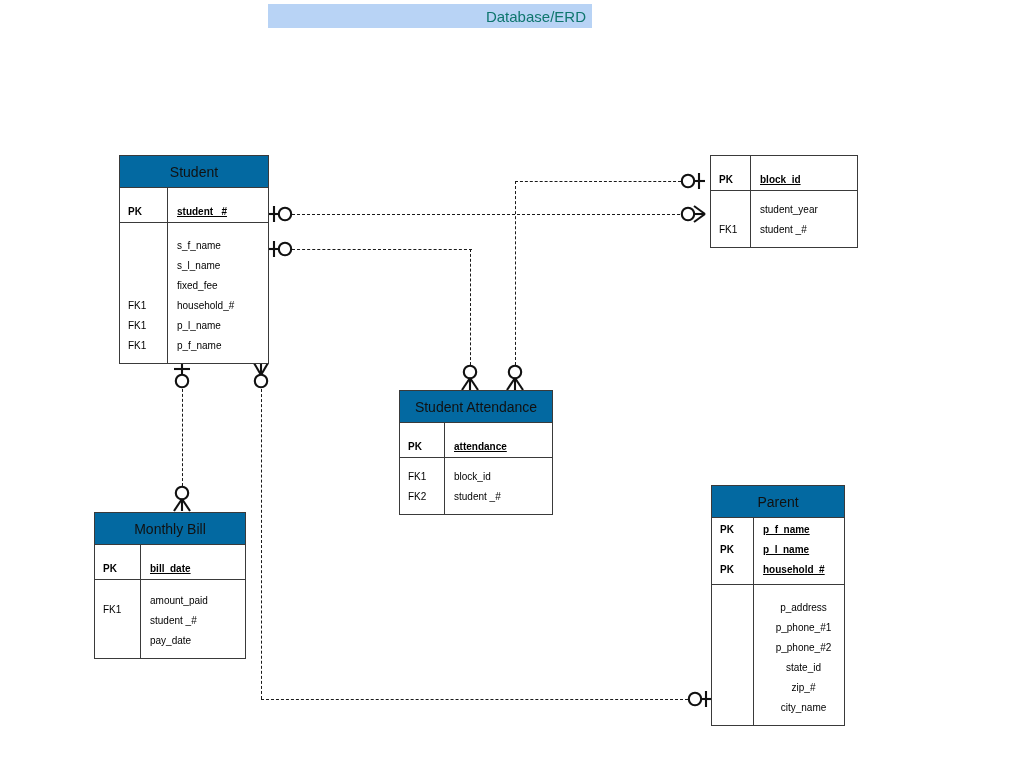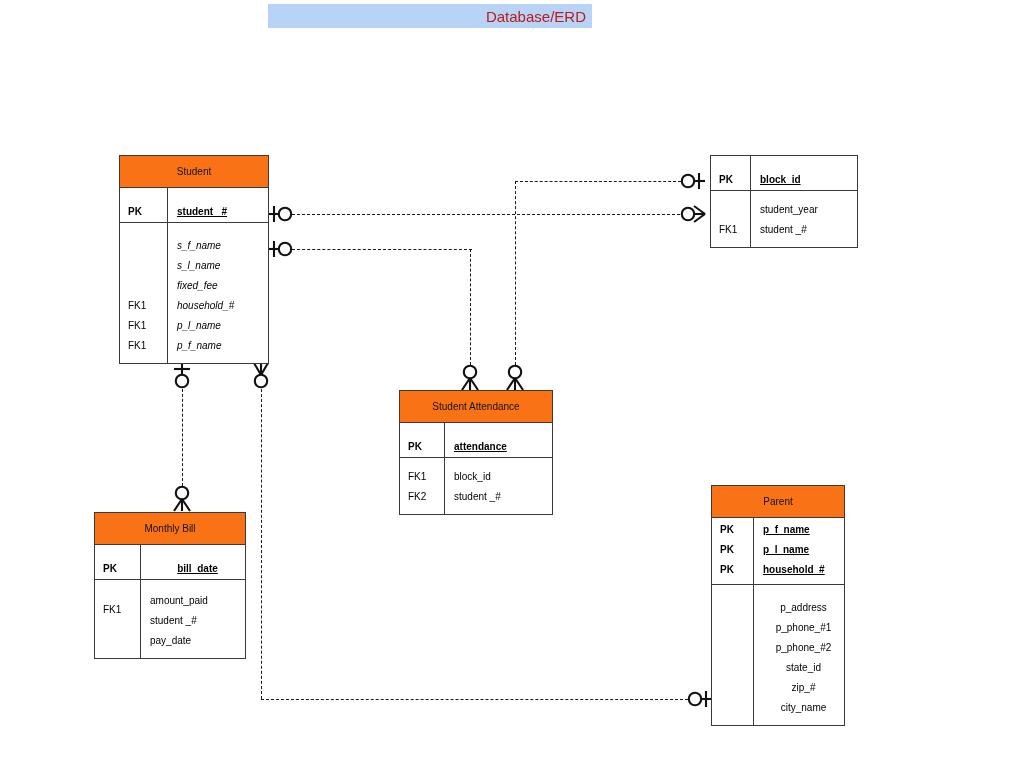--- a/index.html
+++ b/index.html
@@ -21,37 +21,37 @@
 
   
   .title-bar {
     position: absolute;
     display: flex;
     align-items: center;
     justify-content: flex-end;
     box-sizing: border-box;
     padding-right: 6px;
     font-size: 15px;
-    color: #b91c1c;
+    color: #0f766e;
     white-space: nowrap;
   }
 
   
   .entity {
     position: absolute;
     box-sizing: border-box;
     border: 1.6px solid #3a3a3a;
     background: #ffffff;
   }
   .entity-header {
     box-sizing: border-box;
-    background: #f97316;
+    background: #0369a1;
     border-bottom: 1.6px solid #3a3a3a;
     text-align: center;
-    font-size: 10px;
+    font-size: 14px;
     color: #111111;
     display: flex;
     align-items: center;
     justify-content: center;
     white-space: nowrap;
   }
   .section {
     display: flex;
     box-sizing: border-box;
   }
@@ -247,21 +247,21 @@
     </div>
     <div class="section">
       <div class="col-key" style="width:48px; height:140px; padding-bottom:7px;">
         <div class="row-key"></div>
         <div class="row-key"></div>
         <div class="row-key"></div>
         <div class="row-key">FK1</div>
         <div class="row-key">FK1</div>
         <div class="row-key">FK1</div>
       </div>
-      <div class="col-field" style="height:140px; padding-bottom:7px;font-style:italic;">
+      <div class="col-field" style="height:140px; padding-bottom:7px;">
         <div class="row-field">s_f_name</div>
         <div class="row-field">s_l_name</div>
         <div class="row-field">fixed_fee</div>
         <div class="row-field">household_#</div>
         <div class="row-field">p_l_name</div>
         <div class="row-field">p_f_name</div>
       </div>
     </div>
   </div>
 
@@ -311,21 +311,21 @@
   </div>
 
   <div class="entity" style="left:94px; top:512px; width:152px;">
     <div class="entity-header" style="height:32px;">
       <span>Monthly Bill</span>
     </div>
     <div class="section pk">
       <div class="col-key" style="width:46px; height:34px;">
         <div class="row-key">PK</div>
       </div>
-      <div class="col-field" style="height:34px;text-align:center;">
+      <div class="col-field" style="height:34px;">
         <div class="row-field">bill_date</div>
       </div>
     </div>
     <div class="section">
       <div class="col-key" style="width:46px; height:78px; padding-bottom:18px;">
         <div class="row-key"></div>
         <div class="row-key">FK1</div>
         <div class="row-key"></div>
       </div>
       <div class="col-field" style="height:78px; padding-bottom:7px;">

